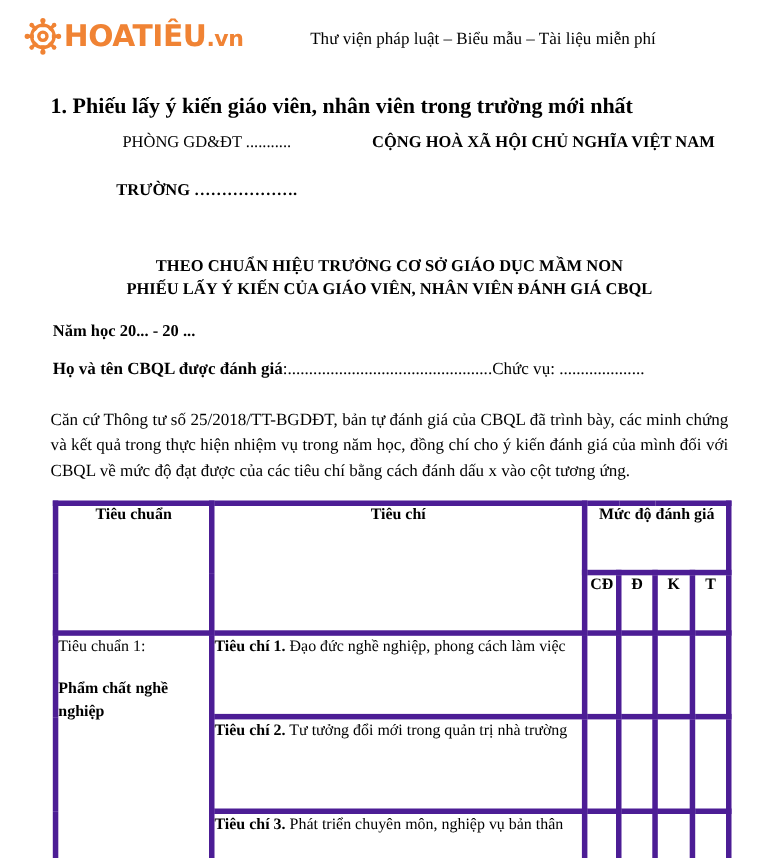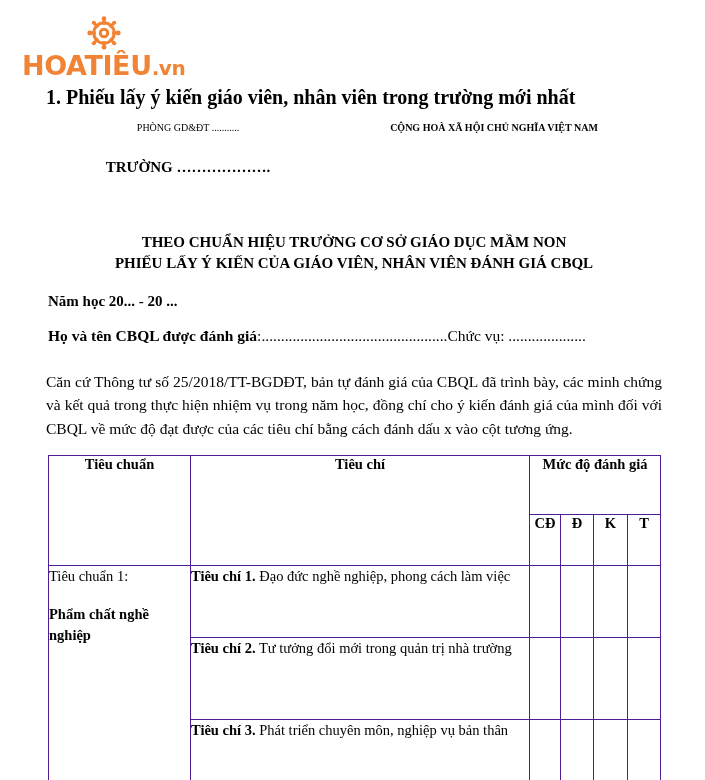--- a/index.html
+++ b/index.html
@@ -21,21 +21,20 @@
     position: absolute;
     left: 0; top: 0;
     width: 705px; height: 68px;
   }
   .brand {
     position: absolute;
     left: 22px; top: 16px;
     display: flex;
     align-items: center;
     gap: 2px;
-    flex-direction: column;
   }
   .brand-icon { display: block; width: 34px; height: 34px; }
   .brand-text {
     font-family: "DejaVu Sans", "Liberation Sans", sans-serif;
     font-size: 27px;
     font-weight: bold;
     letter-spacing: -0.4px;
     line-height: 1;
     color: #F08334;
   }
@@ -60,21 +59,21 @@
   }
 
   .letterhead {
     position: absolute;
     left: 48px; top: 122px;
     width: 612px;
     display: flex;
   }
   .lh-left  { width: 280px; text-align: center; }
   .lh-right { width: 332px; text-align: center; }
-  .lh-line1 { font-size: 10px; white-space: nowrap; }
+  .lh-line1 { font-size: 15px; white-space: nowrap; }
   .lh-line1.b { font-weight: bold; }
   .lh-line2 { margin-top: 26px; font-size: 15px; font-weight: bold; white-space: nowrap; }
 
   .doc-title {
     position: absolute;
     left: 48px; top: 232px;
     width: 612px;
     text-align: center;
     font-size: 15px;
     font-weight: bold;
@@ -111,21 +110,21 @@
   .assessment-table {
     position: absolute;
     left: 48px; top: 455px;
     width: 612px;
     border-collapse: collapse;
     table-layout: fixed;
     font-size: 14.5px;
   }
   .assessment-table th,
   .assessment-table td {
-    border: 1px solid #4c1d95;
+    border: 5px solid #4c1d95;
     padding: 0;
     vertical-align: top;
   }
   .assessment-table th {
     text-align: center;
     font-weight: bold;
   }
   .th-std  { height: 108px; }
   .th-crit { height: 108px; }
   .th-group { height: 58px; }
@@ -172,20 +171,21 @@
         <circle cx="8" cy="50" r="7"></circle>
         <circle cx="92" cy="50" r="7"></circle>
         <circle cx="20" cy="20" r="6"></circle>
         <circle cx="80" cy="80" r="6"></circle>
         <circle cx="80" cy="20" r="6"></circle>
         <circle cx="20" cy="80" r="6"></circle>
       </g>
     </svg>
     <span class="brand-text"><span>HOATIÊU</span><span class="tld">.vn</span></span>
   </div>
+  <div class="tagline">Thư viện pháp luật – Biểu mẫu – Tài liệu miễn phí</div>
 </div>
 
 <div class="doc">
 
   <div class="section-title">1. Phiếu lấy ý kiến giáo viên, nhân viên trong trường mới nhất</div>
 
   <div class="letterhead">
     <div class="lh-left">
       <div class="lh-line1">PHÒNG GD&amp;ĐT ...........</div>
       <div class="lh-line2">TRƯỜNG ……………….</div>

